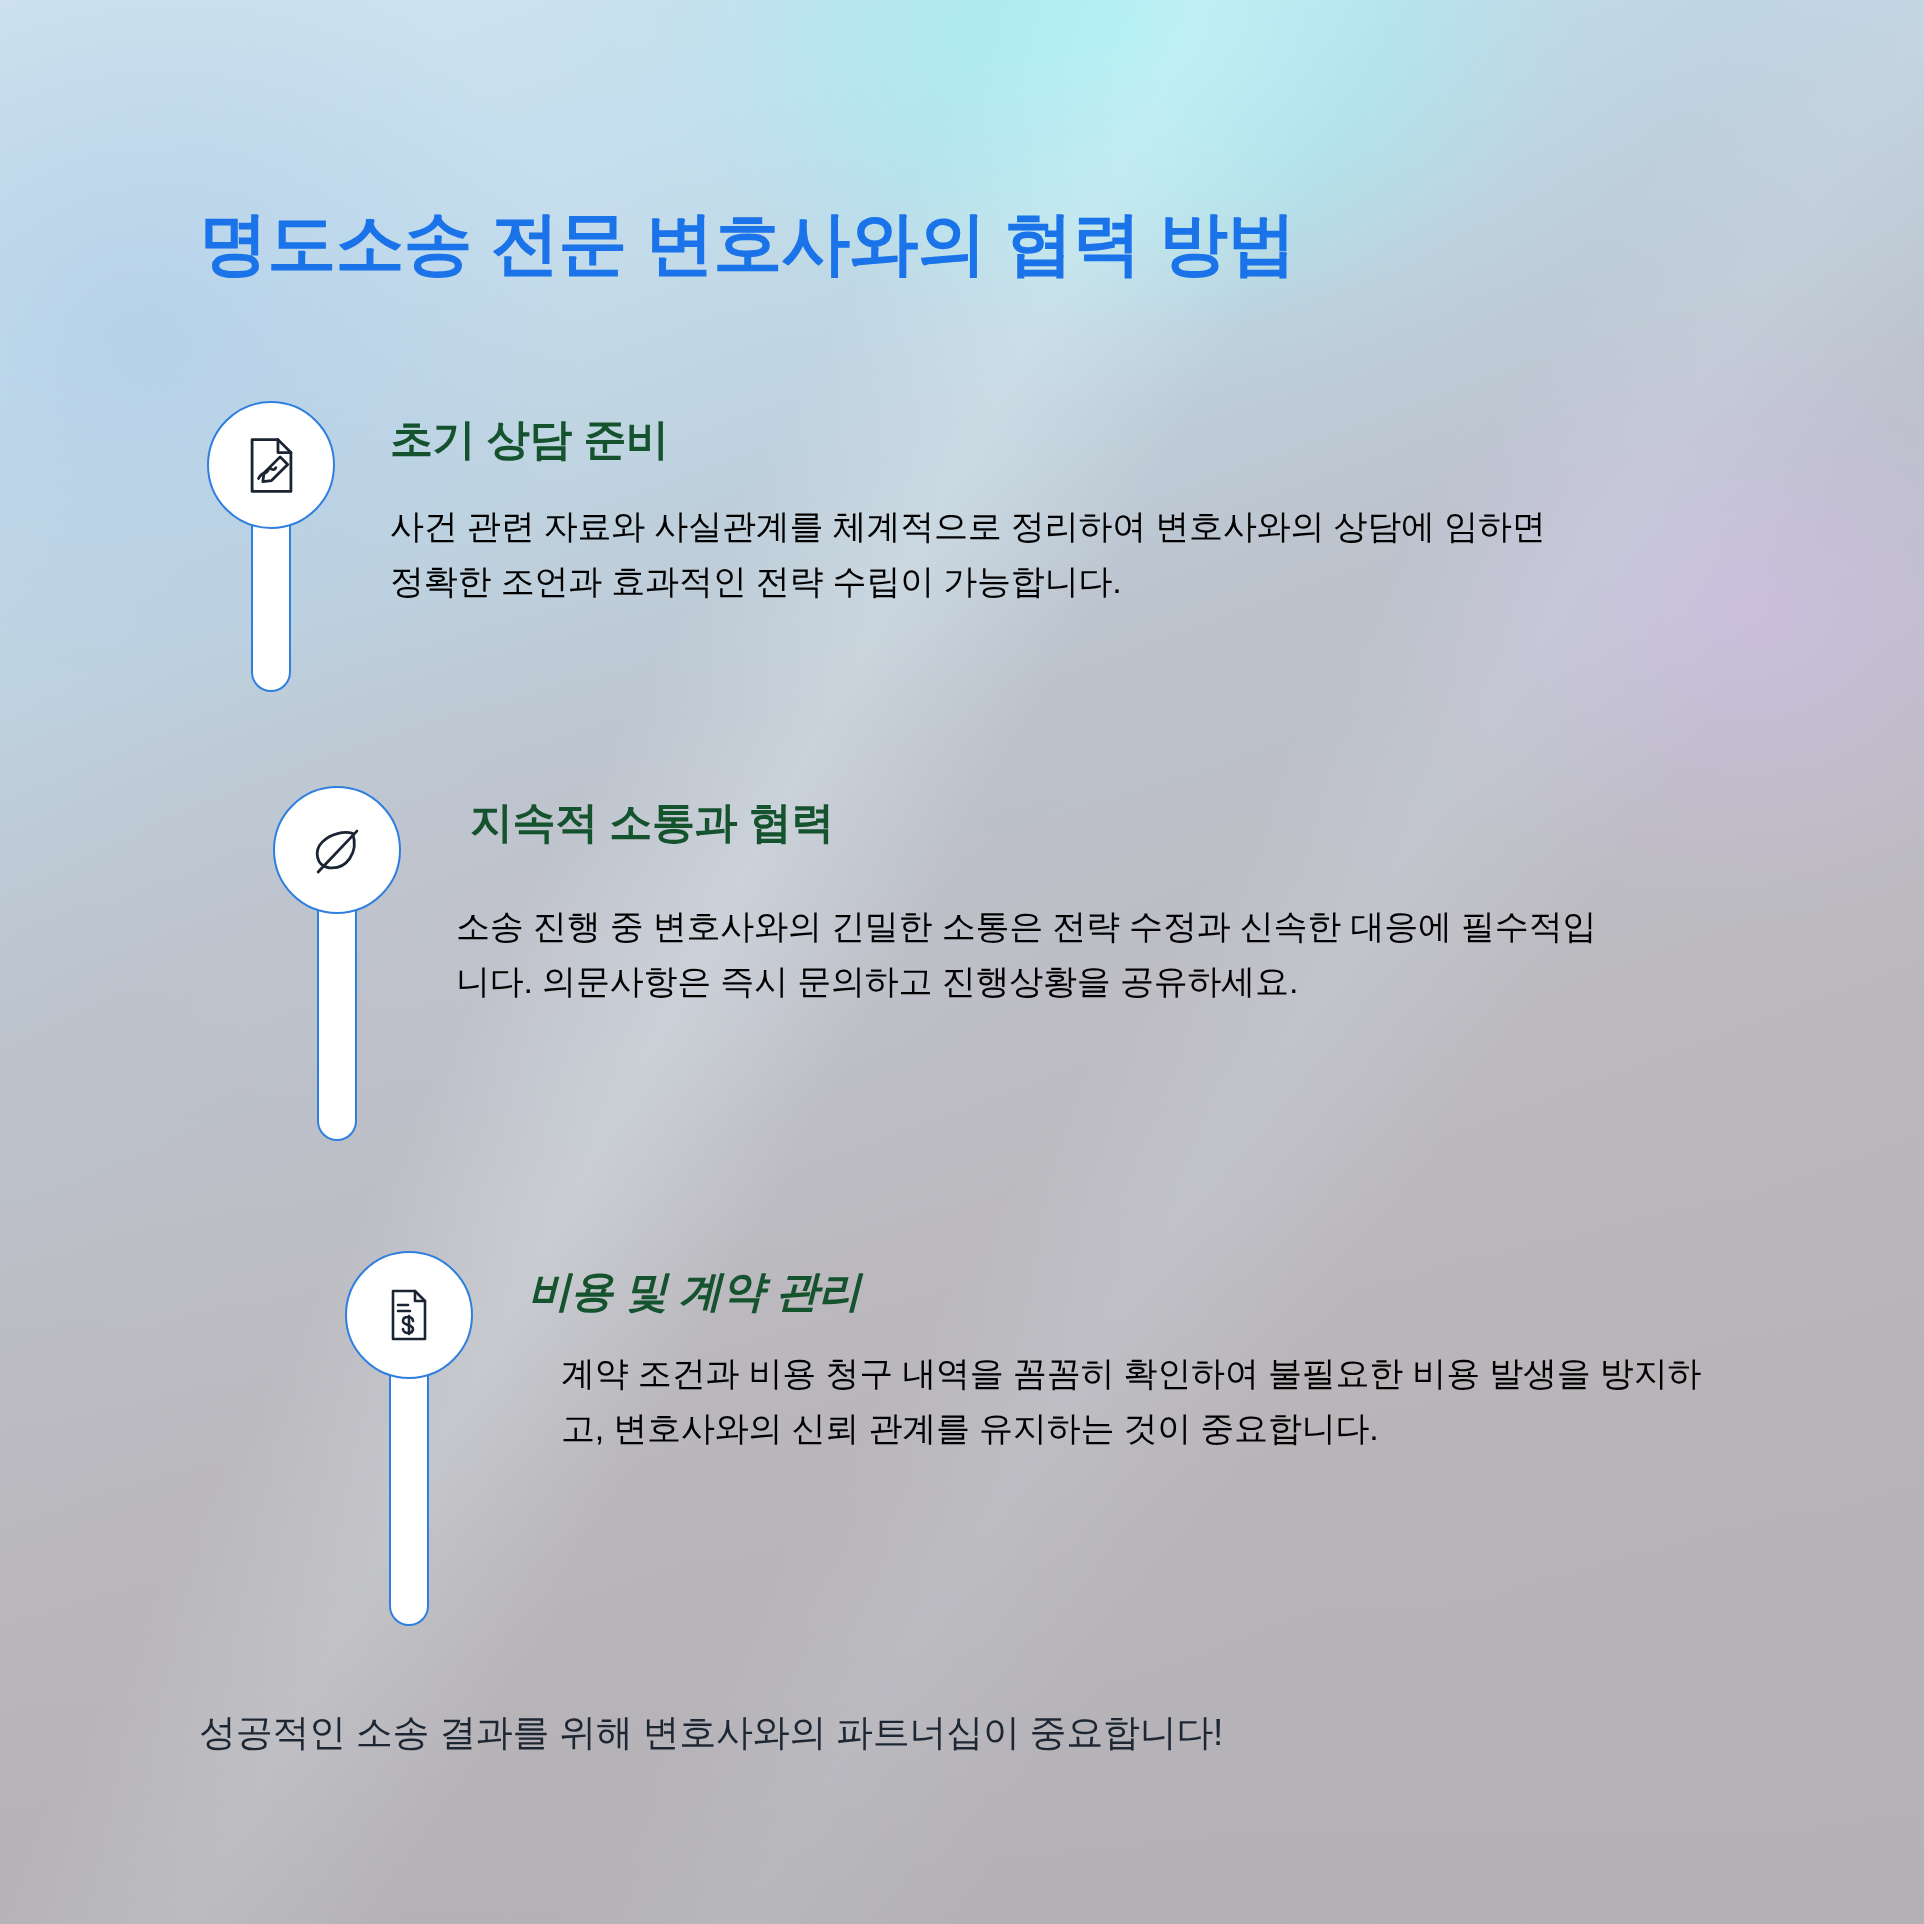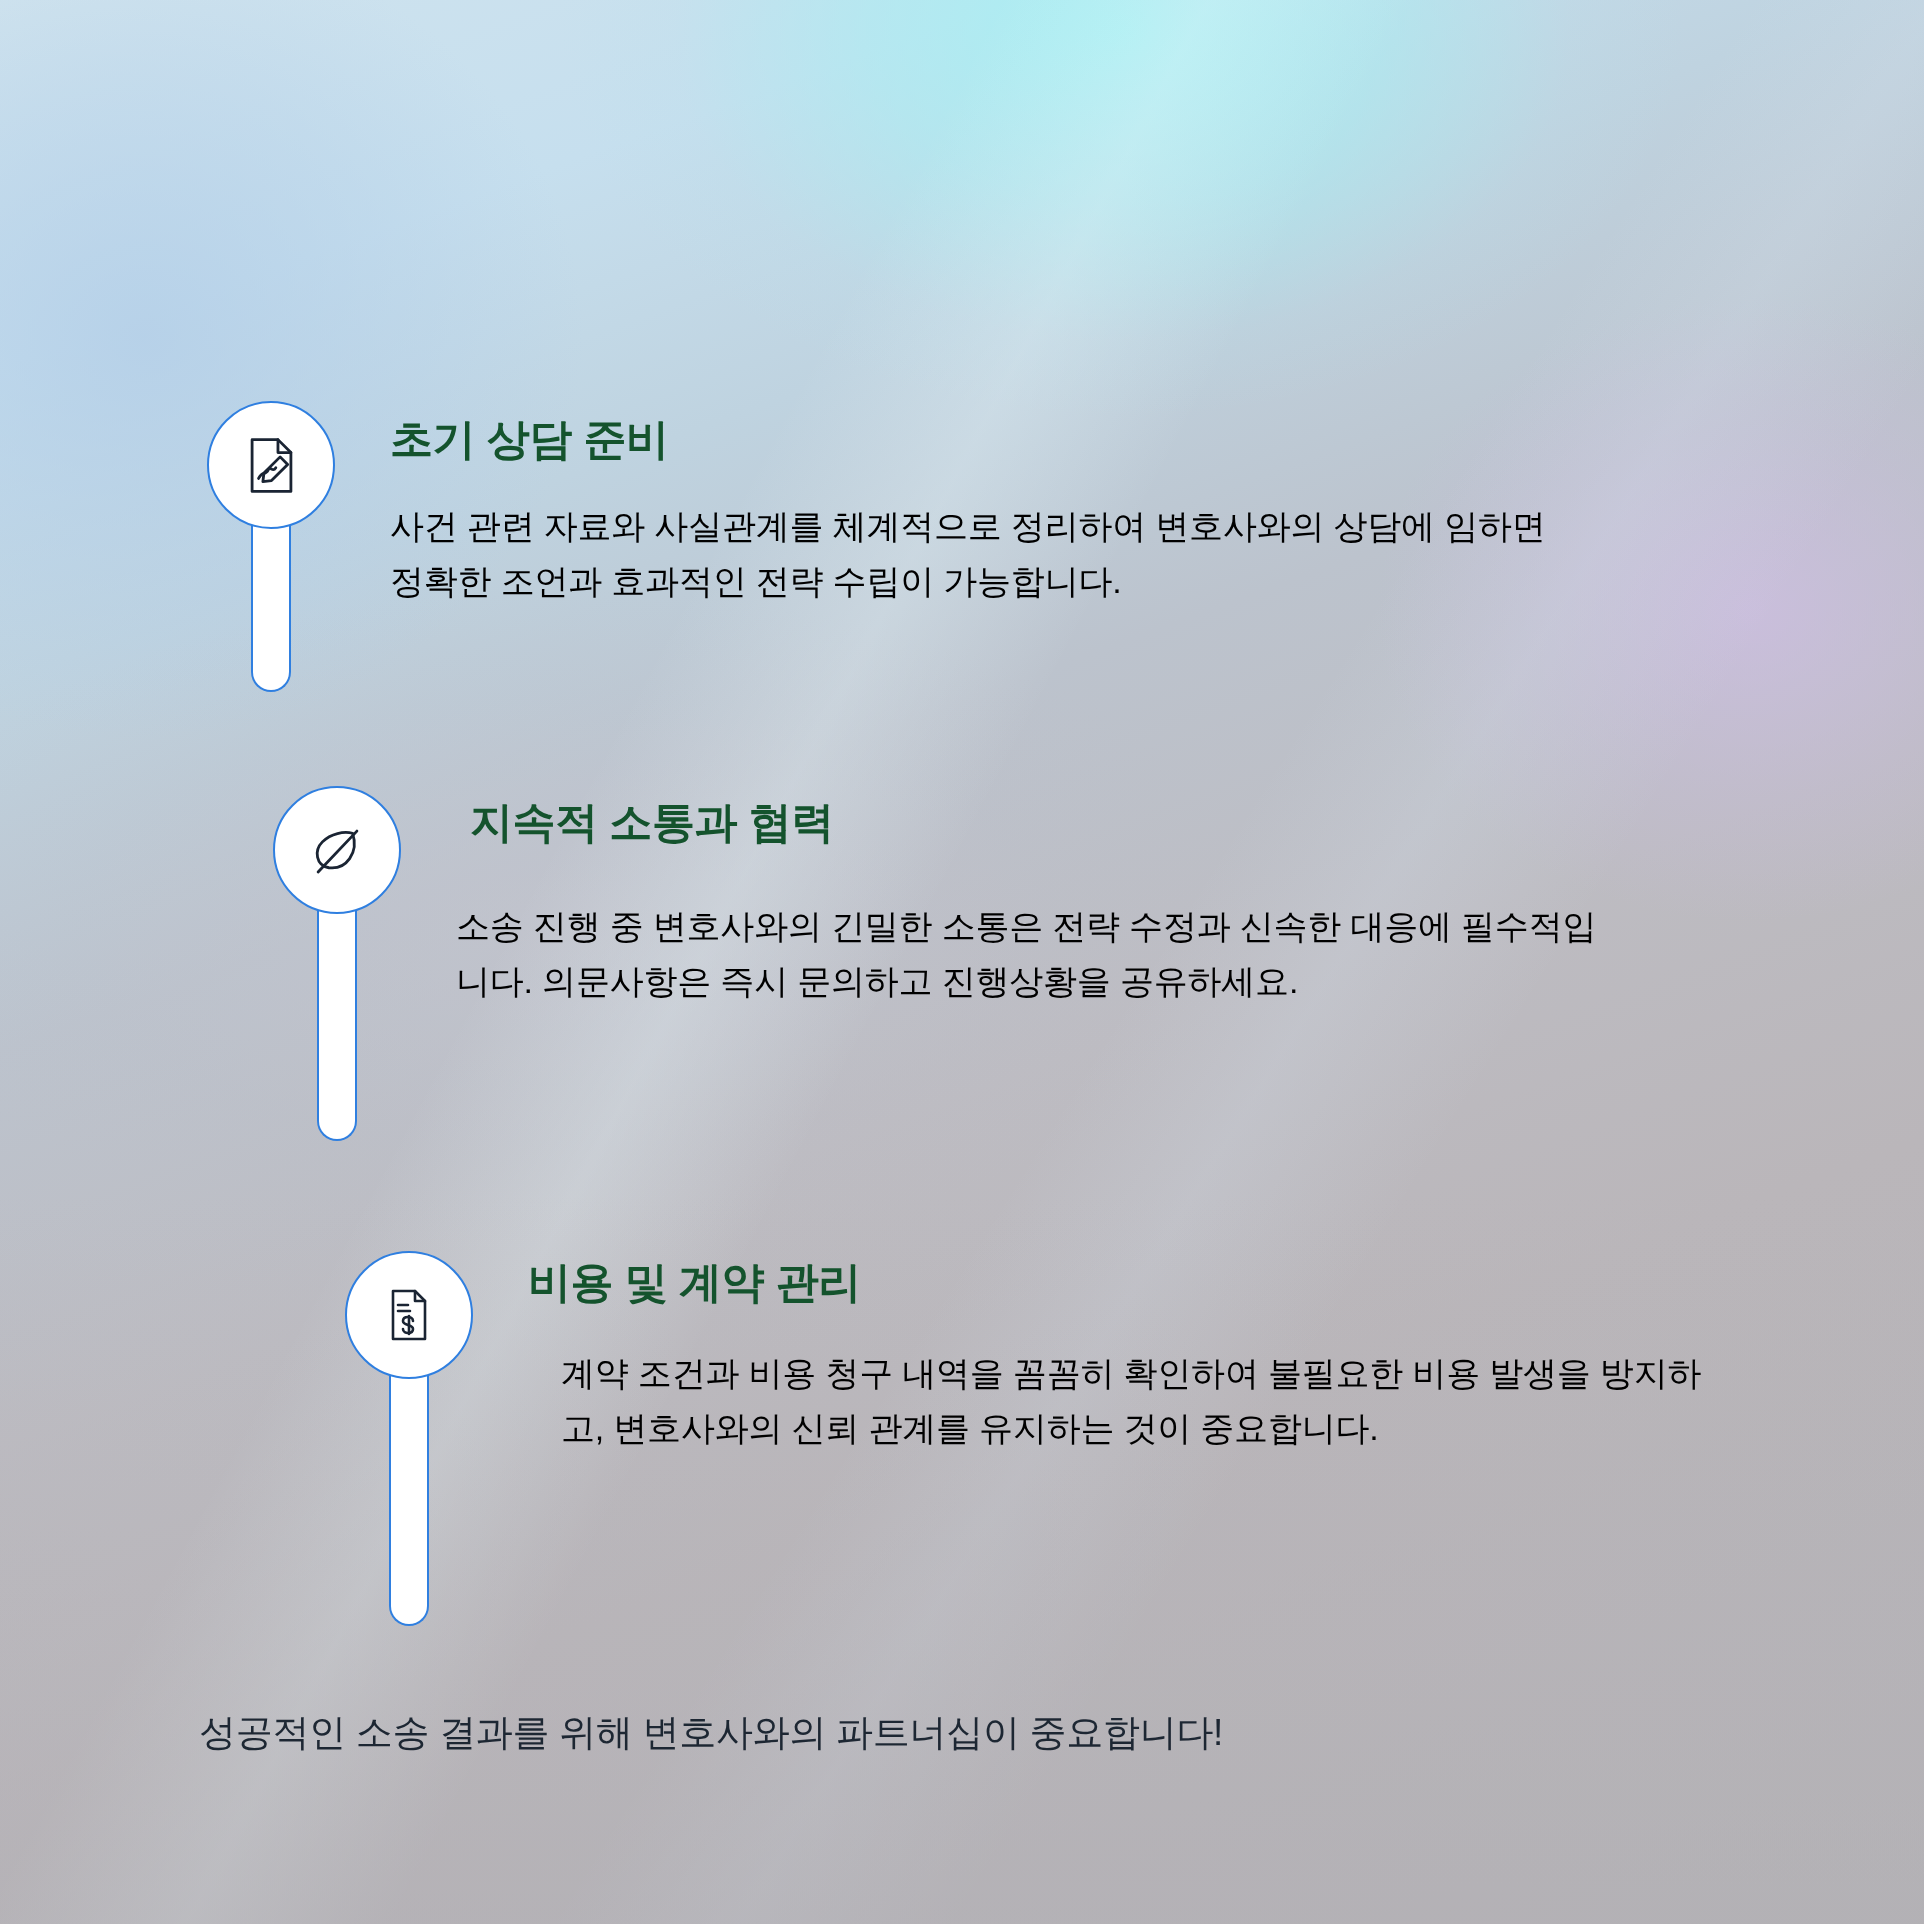--- a/index.html
+++ b/index.html
@@ -172,20 +172,21 @@
   <div class="bg-layer bg-base"></div>
   <div class="bg-layer bg-glow-blue"></div>
   <div class="bg-layer bg-glow-cyan"></div>
   <div class="bg-layer bg-glow-violet"></div>
   <div class="bg-layer bg-glow-soft"></div>
   <div class="bg-layer bg-streak"></div>
   <div class="bg-layer bg-bottom-fade"></div>
 
   <div id="content">
 
+    <h1 class="title">명도소송 전문 변호사와의 협력 방법</h1>
 
     <div class="step" style="left:207px; top:401px;">
       <div class="marker">
         <div class="pin-stem" style="height:233px;"></div>
         <div class="pin-head">
           <svg width="69" height="69" viewBox="0 0 64 64" fill="none" stroke="#1a2433" stroke-width="2.6" stroke-linecap="round" stroke-linejoin="round">
             <path d="M14 8 h24 l12 12 v36 H14 Z"></path>
             <path d="M38 8 v12 h12"></path>
             <path d="M20 44 c4 -8 6 -2 9 -8 c2 -4 4 3 7 -2"></path>
             <path d="M40 24 l7 7 -15 15 -8 1 1 -8 z" stroke="#1a2433"></path>
@@ -216,21 +217,21 @@
         <div class="pin-head">
           <svg width="64" height="64" viewBox="0 0 64 64" fill="none" stroke="#1a2433" stroke-width="2.6" stroke-linecap="round" stroke-linejoin="round">
             <path d="M16 8 h22 l10 10 v38 H16 Z"></path>
             <path d="M38 8 v10 h10"></path>
             <path d="M21 22 h10 M21 28 h12"></path>
             <path d="M32 33 v18"></path>
             <path d="M36 38 c0 -3 -3 -4 -5 -4 c-3 0 -5 1 -5 4 c0 5 10 3 10 8 c0 3 -2 4 -5 4 c-2 0 -5 -1 -5 -4"></path>
           </svg>
         </div>
       </div>
-      <div class="step-title" style="left:183px; top:3px;">비용 및 계약 관리</div>
+      <div class="step-title" style="left:183px; top:12px;font-style:italic;">비용 및 계약 관리</div>
       <div class="step-desc" style="left:198px; top:95px; width:1171px;margin-left:18px;">계약 조건과 비용 청구 내역을 꼼꼼히 확인하여 불필요한 비용 발생을 방지하고, 변호사와의 신뢰 관계를 유지하는 것이 중요합니다.</div>
     </div>
 
     <div class="footer-note">성공적인 소송 결과를 위해 변호사와의 파트너십이 중요합니다!</div>
 
   </div>
 </div>
 
 
 </body></html>

